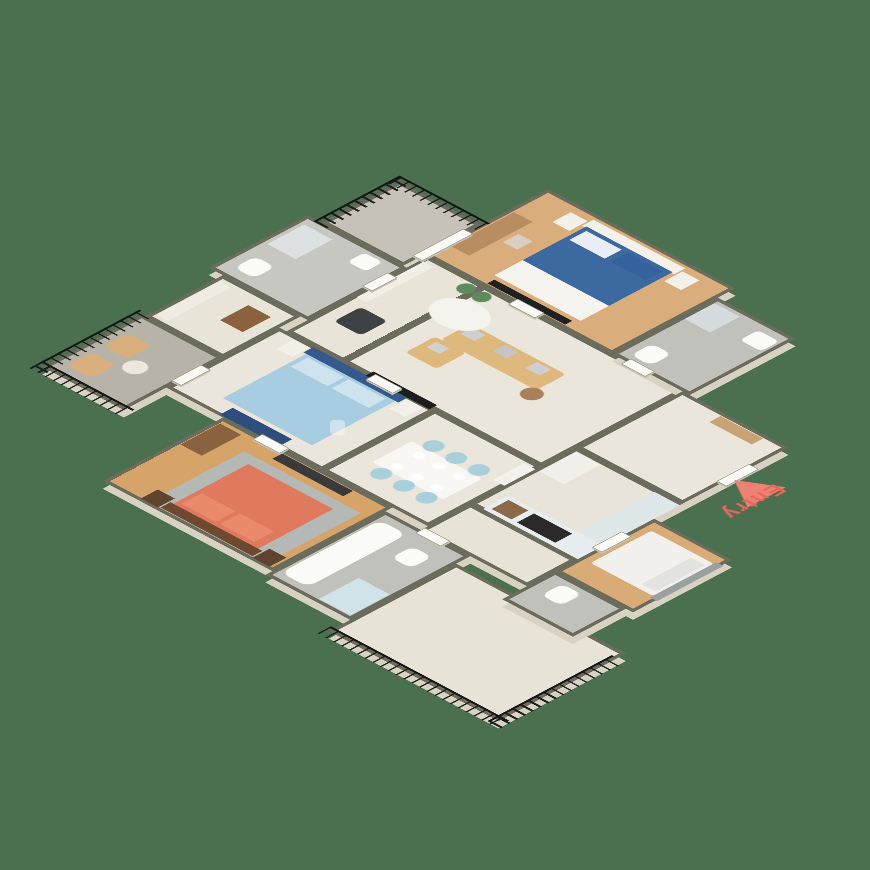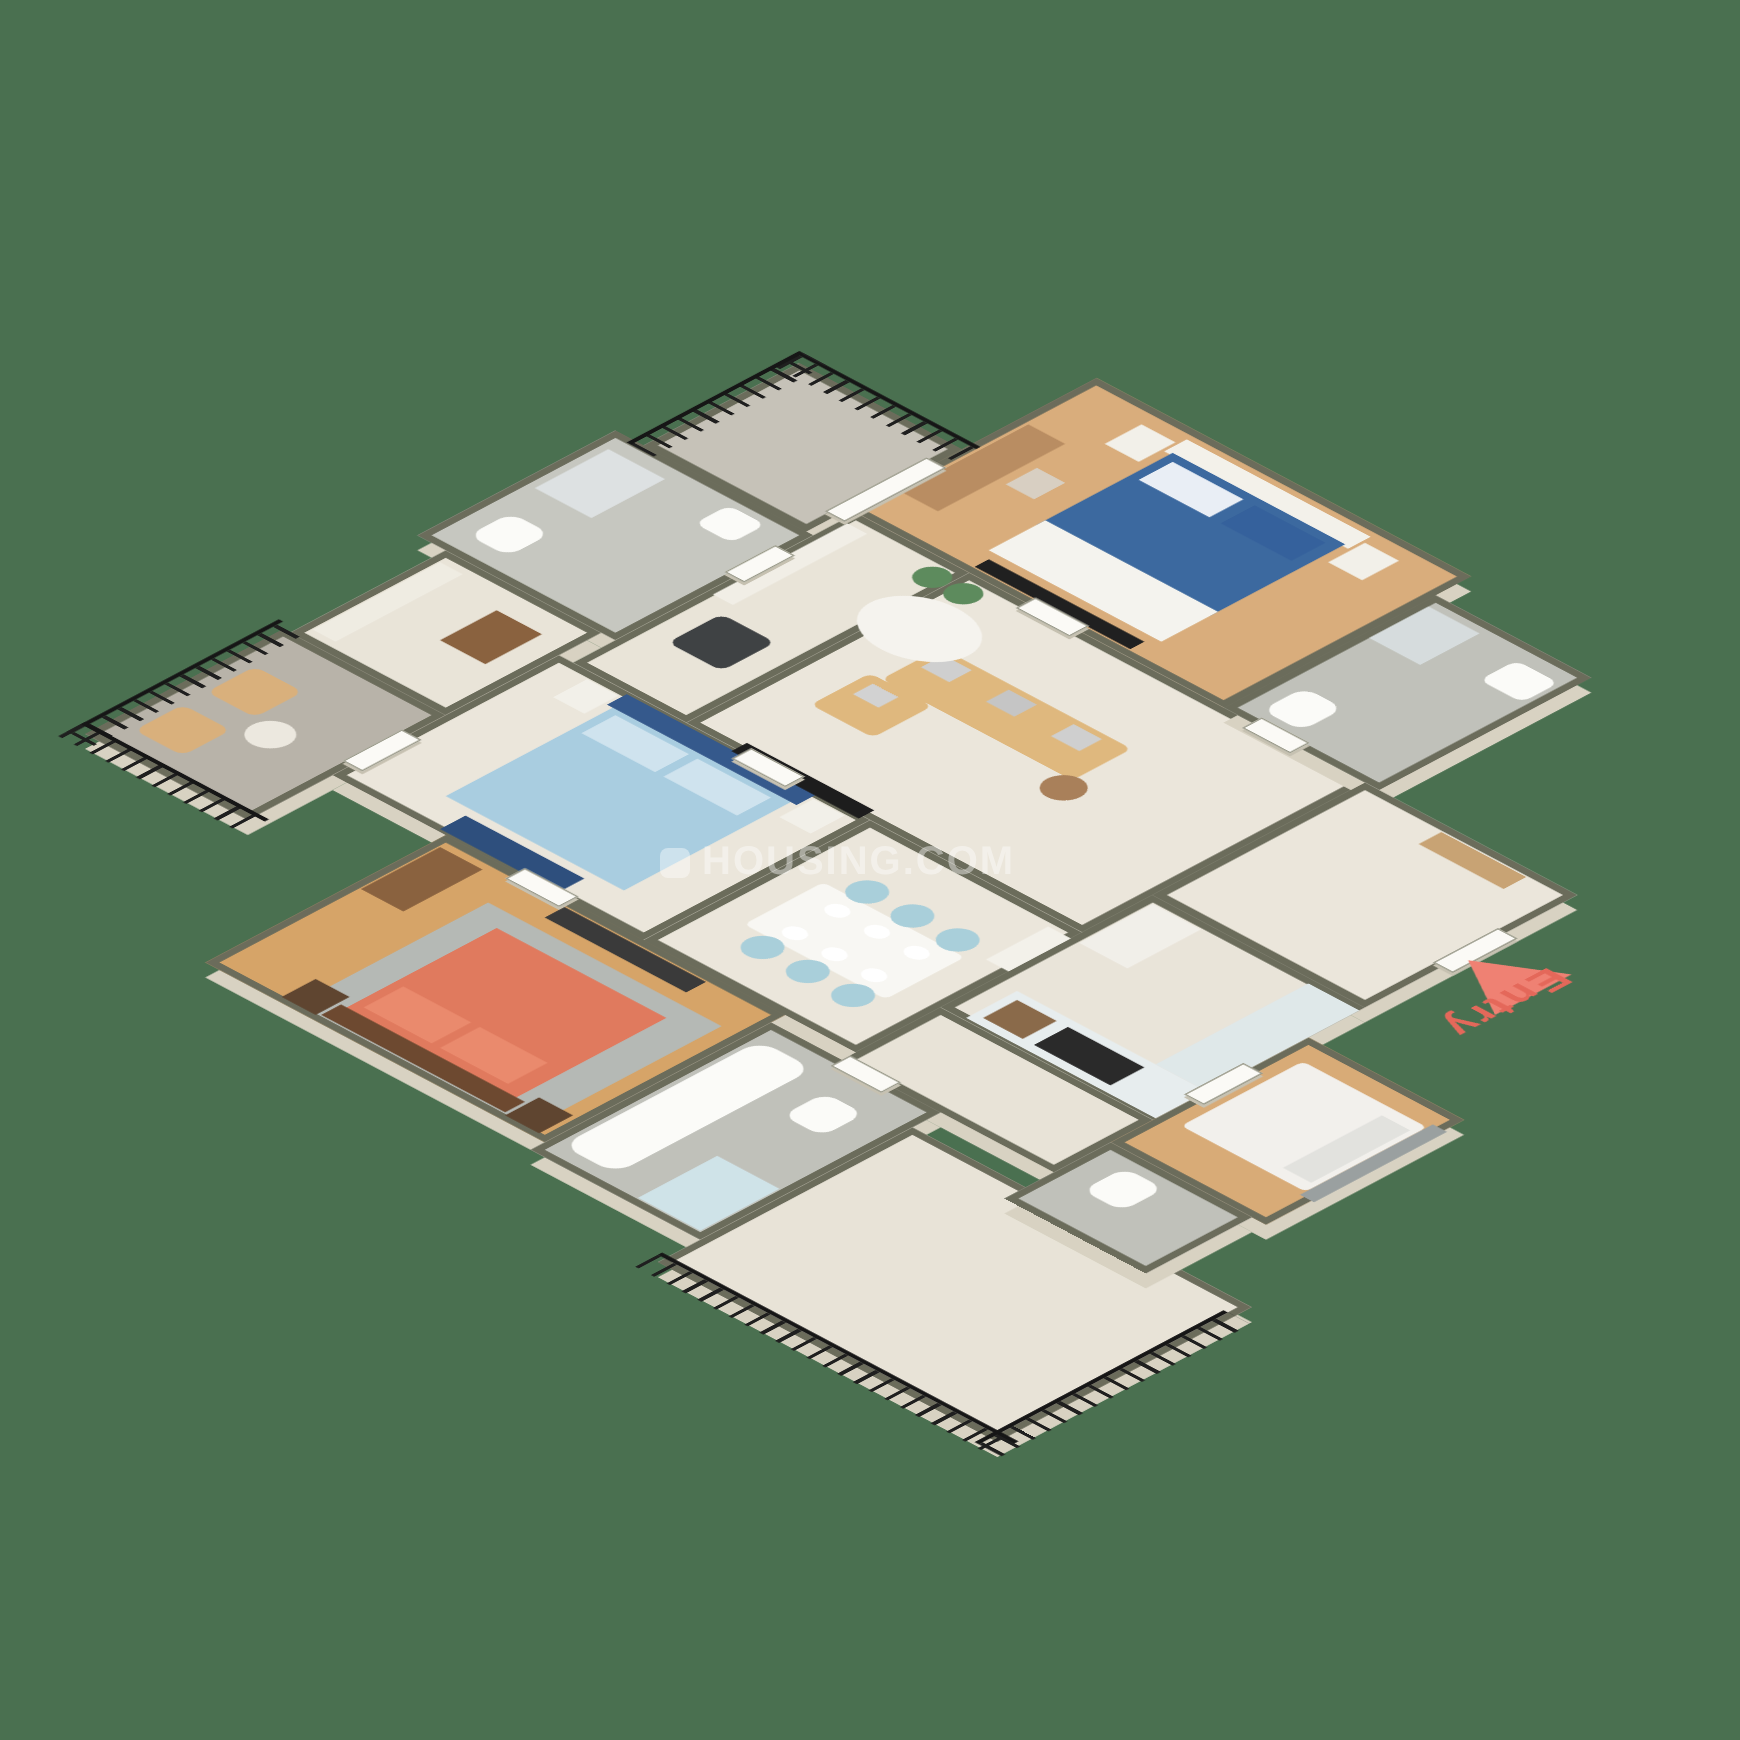--- a/index.html
+++ b/index.html
@@ -145,15 +145,14 @@
       <div class="door" style="left: 164px; top: 495px; width: 12px; height: 40px;"></div>
       <div class="door" style="left: 300px; top: 544px; width: 36px; height: 12px;"></div>
       <div class="door" style="left: 540px; top: 554px; width: 34px; height: 12px;"></div>
       <div class="door" style="left: 684px; top: 240px; width: 12px; height: 44px;"></div>
       <div class="door" style="left: 684px; top: 420px; width: 12px; height: 40px;"></div>
       <div class="entry-arrow" style="left: 695px; top: 245px; border-right: 46px solid rgb(239, 129, 115);"></div>
       <div class="entry-label" style="left: 752px; top: 248px; color: rgb(228, 104, 90);">Entry</div>
     </div>
   <div id="watermark">
     <span class="wm-icon"></span>
-    <span>HOUSING.COM</span>
   </div>
 </div>
 
 </body></html>

